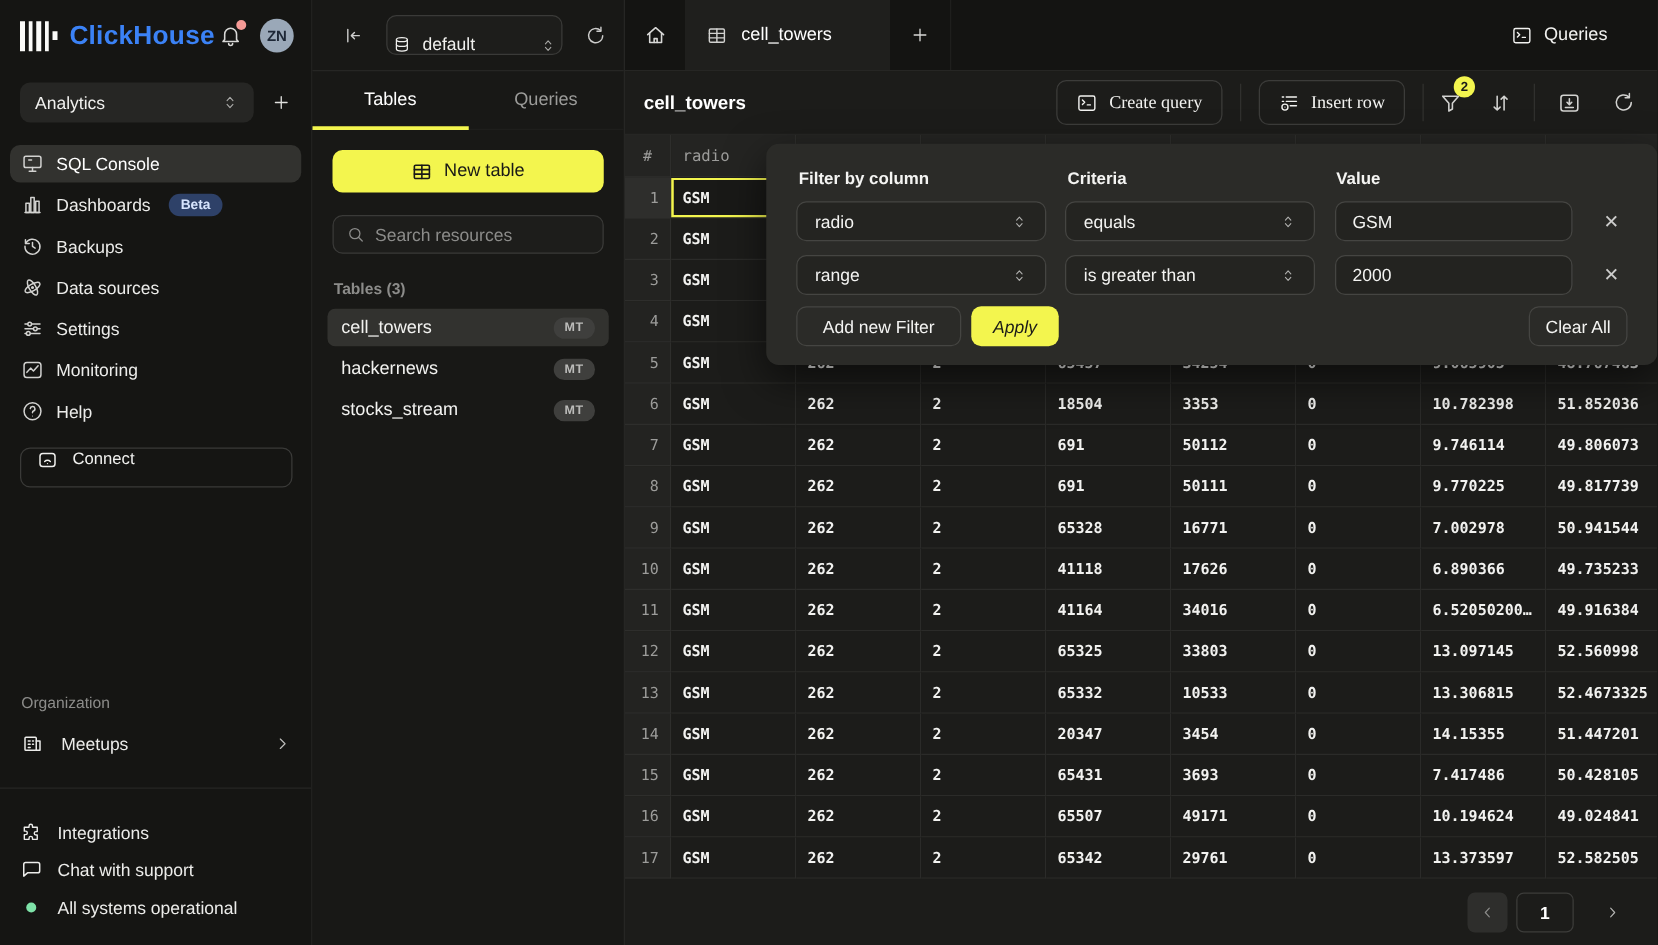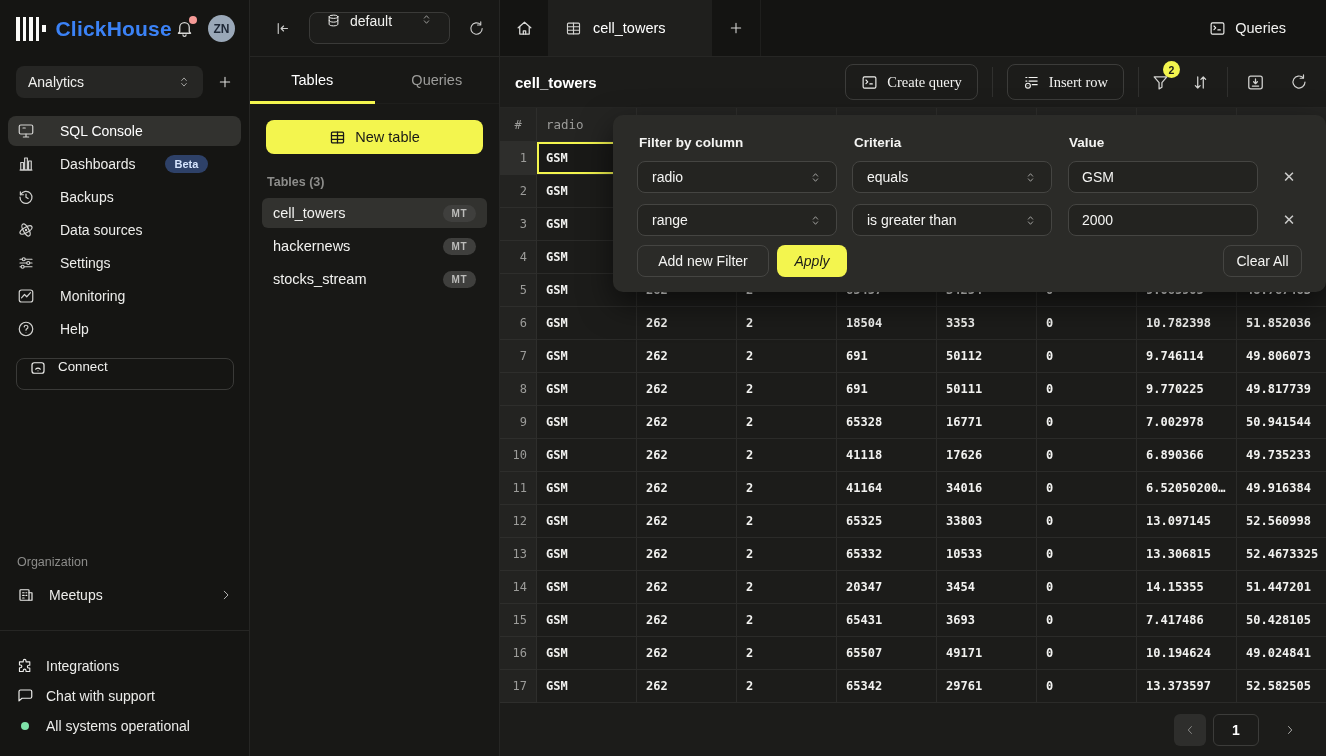--- a/index.html
+++ b/index.html
@@ -22,39 +22,39 @@
   .bell-wrap { margin-left:auto; position:relative; color:#d8d8d6; }
   .bell-dot { position:absolute; top:-3px; right:-3px; width:8px; height:8px; border-radius:50%; background:var(--notification-dot,#f59a96); }
   .avatar { width:27px; height:27px; border-radius:50%; background:var(--avatar-bg,#9aa8b8); color:#1d2736; font-size:12px; font-weight:700; display:flex; align-items:center; justify-content:center; margin-left:14px; }
 
   .workspace-row { display:flex; align-items:center; margin:9px 16px 18px 16px; gap:14px; }
   .workspace-select { flex:1; height:32px; background:#262624; border-radius:8px; display:flex; align-items:center; padding:0 12px; color:#f0f0ee; }
   .workspace-select .chev { margin-left:auto; color:#a8a8a6; }
   .plus-btn { color:#e0e0de; }
 
   .nav { padding:0 8px; }
-  .nav-item { display:flex; align-items:center; gap:25px; height:30px; padding:0 9px; border-radius:8px; margin-bottom:3px; color:#ececea;text-align:right; }
+  .nav-item { display:flex; align-items:center; gap:10px; height:30px; padding:0 9px; border-radius:8px; margin-bottom:3px; color:#ececea;text-align:right; }
   .nav-item .nico { color:#d2d2d0; }
   .nav-item.active { background:#32322f; color:#fff; }
   .beta-badge { background:var(--beta-badge-bg,#2e4168); color:var(--beta-badge-text,#d6e4fd); font-size:11px; font-weight:700; padding:3px 10px; border-radius:11px; margin-left:4px; }
 
   .connect-btn { position:absolute; left:16px; top:358px; width:218px; height:32px; border:1px solid #3a3a38; border-radius:8px; display:flex; align-items:flex-start; gap:11px; padding:0 12px; color:#f0f0ee; background:transparent; }
 
   .org-label { position:absolute; left:17px; top:555px; font-size:12.5px; font-weight:400; color:#8c8c8a; }
   .meetups-item { position:absolute; left:8px; top:580px; width:234px; height:30px; display:flex; align-items:center; gap:14px; padding:0 9px; border-radius:8px; color:#ececea; }
   .meetups-item .chev-r { margin-left:auto; color:#c0c0be; }
   .sidebar-divider { position:absolute; left:0; top:630px; width:249px; height:1px; background:#262624; }
   .side-footer { position:absolute; left:16px; top:651px; width:218px; }
   .sf-row { display:flex; align-items:center; gap:12px; height:30px; color:#ececea; }
   .status-dot { width:8px; height:8px; border-radius:50%; background:var(--status-green,#7ee2a8); margin:0 5px; }
 
   
   .explorer { position:absolute; left:250px; top:0; width:250px; height:756px; background:#181816; border-right:1px solid #262624; }
   .explorer-header { height:57px; display:flex; align-items:center; padding:0 14px 0 24px; gap:18px; border-bottom:1px solid #262624; }
-  .db-select { flex:1; height:32px; background:#1d1d1b; border:1px solid #3a3a38; border-radius:8px; display:flex; align-items:flex-start; gap:9px; padding:0 16px; color:#f0f0ee; }
+  .db-select { flex:1; height:32px; background:#1d1d1b; border:1px solid #3a3a38; border-radius:8px; display:flex; align-items:flex-end; gap:9px; padding:0 4px; color:#f0f0ee; }
   .db-select .chev { margin-left:auto; color:#a8a8a6; }
   .icon-plain { color:#cccccb; }
   .explorer-tabs { position:relative; height:47px; display:flex; border-bottom:1px solid #1e1e1c; }
   .etab { flex:1; display:flex; align-items:center; justify-content:center; color:#9c9c9a; font-size:14.5px; position:relative; }
   .etab.active { color:#fff; font-weight:500; }
   .etab.active::after { content:""; position:absolute; left:0; right:0; bottom:-1px; height:3px; background:var(--accent,#f3f54e); }
   .new-table-btn { margin:16px 16px 0; height:34px; background:var(--accent,#f3f54e); border-radius:8px; color:#191917; display:flex; align-items:center; justify-content:center; gap:9px; font-size:14.5px; font-weight:500; }
   .search-box { margin:18px 16px 0; height:31px; border:1px solid #3a3a38; border-radius:8px; display:flex; align-items:center; gap:8px; padding:0 10px; color:#8c8c8a; background:#1d1d1b; }
   .search-box input { flex:1; background:transparent; border:none; outline:none; color:#c8c8c6; font-size:14px; font-family:inherit; }
   .search-box input::placeholder { color:#8c8c8a; }
@@ -326,20 +326,29 @@
     <div class="new-table-btn">
       <span>
           <svg class="ic" width="17" height="17" viewBox="0 0 24 24" style="stroke-width:1.8">
             <rect x="3.5" y="4.5" width="17" height="15" rx="1.5"></rect>
             <path d="M3.5 9.5h17M3.5 14.5h17M12 4.5v15"></path>
           </svg>
         </span>
       <span>New table</span>
     </div>
 
+    <div class="search-box">
+      <span>
+          <svg class="ic" width="15" height="15" viewBox="0 0 24 24">
+            <circle cx="11" cy="11" r="6.5"></circle>
+            <path d="M16 16l4.5 4.5"></path>
+          </svg>
+        </span>
+      <input placeholder="Search resources" style="">
+    </div>
 
     <div class="tables-label">Tables (3)</div>
 
     <div class="table-item selected">
       <span>cell_towers</span>
       <span class="mt-badge">MT</span>
     </div>
     <div class="table-item">
       <span>hackernews</span>
       <span class="mt-badge">MT</span>

